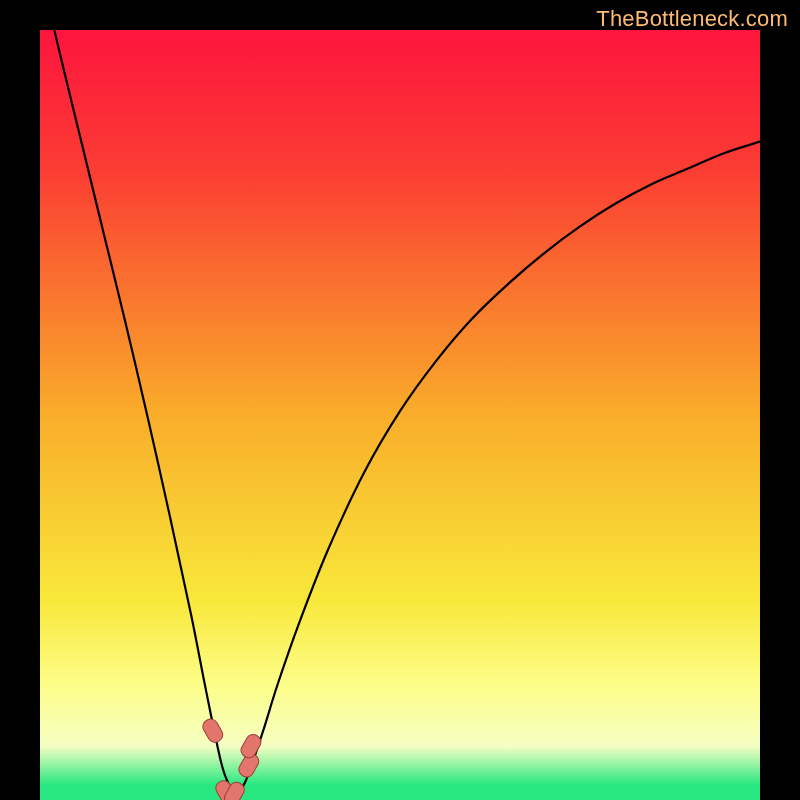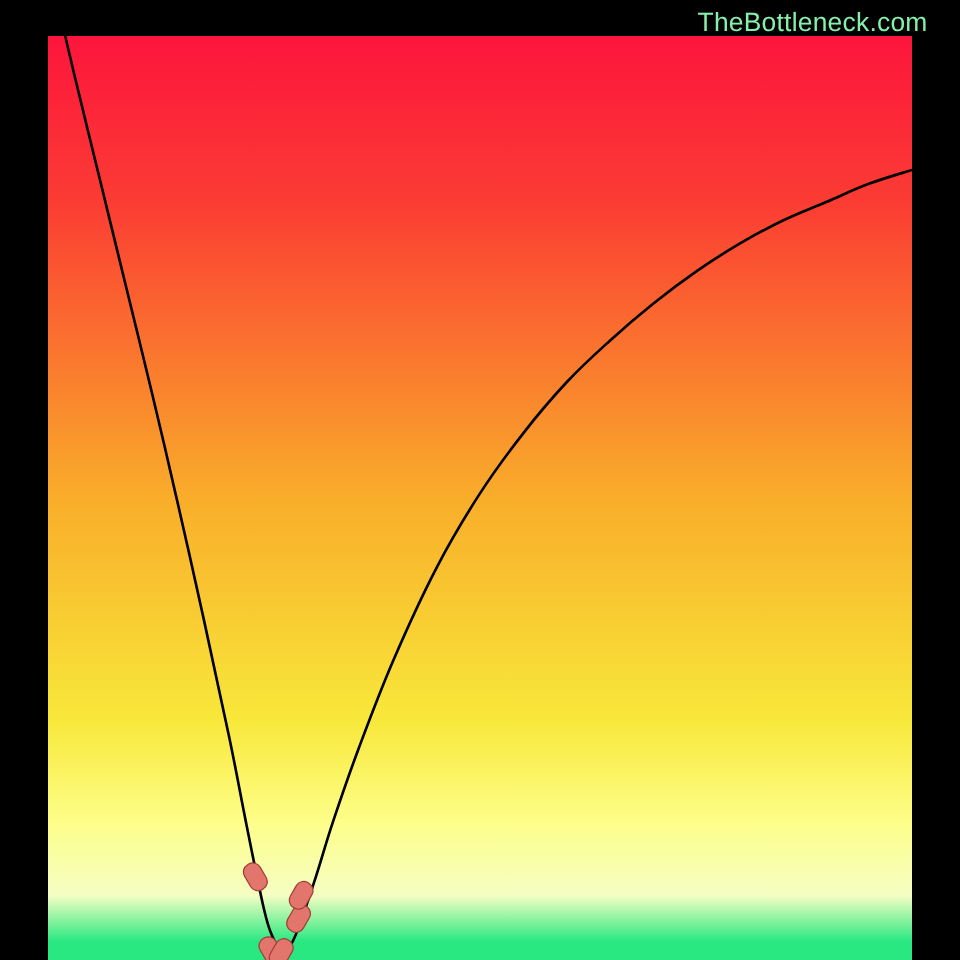--- a/index.html
+++ b/index.html
@@ -12,22 +12,22 @@
     font-family: Arial, Helvetica, sans-serif;
   }
   .frame {
     position: absolute;
     inset: 0;
     background: #000;
   }
   .watermark {
     position: absolute;
     top: 6px;
-    right: 27px;
-    color: #86efac;
+    right: 12px;
+    color: #fdba74;
     font-size: 22px;
     font-weight: 500;
     letter-spacing: 0.2px;
     z-index: 50;
   }
   svg.plot {
     position: absolute;
     left: 40px;
     top: 30px;
     width: 720px;

